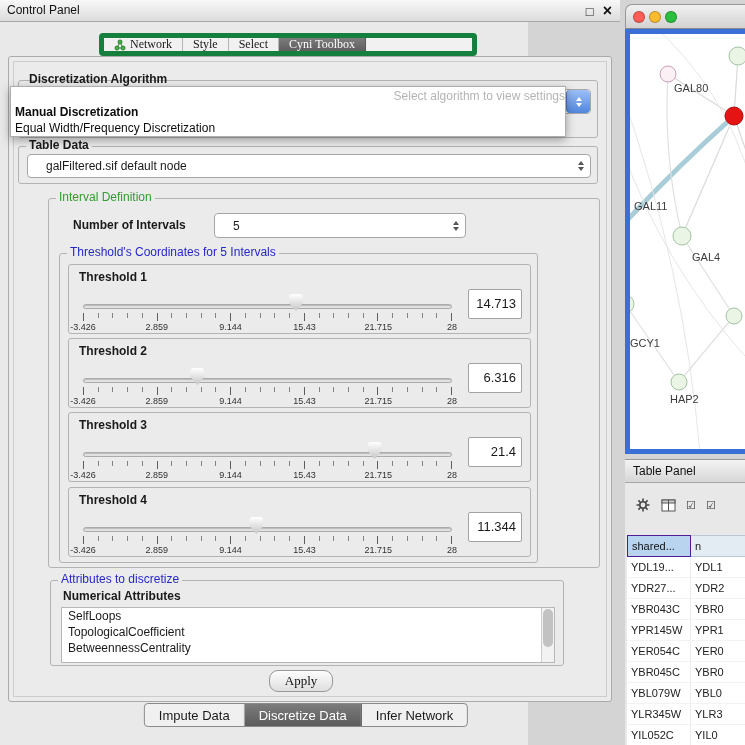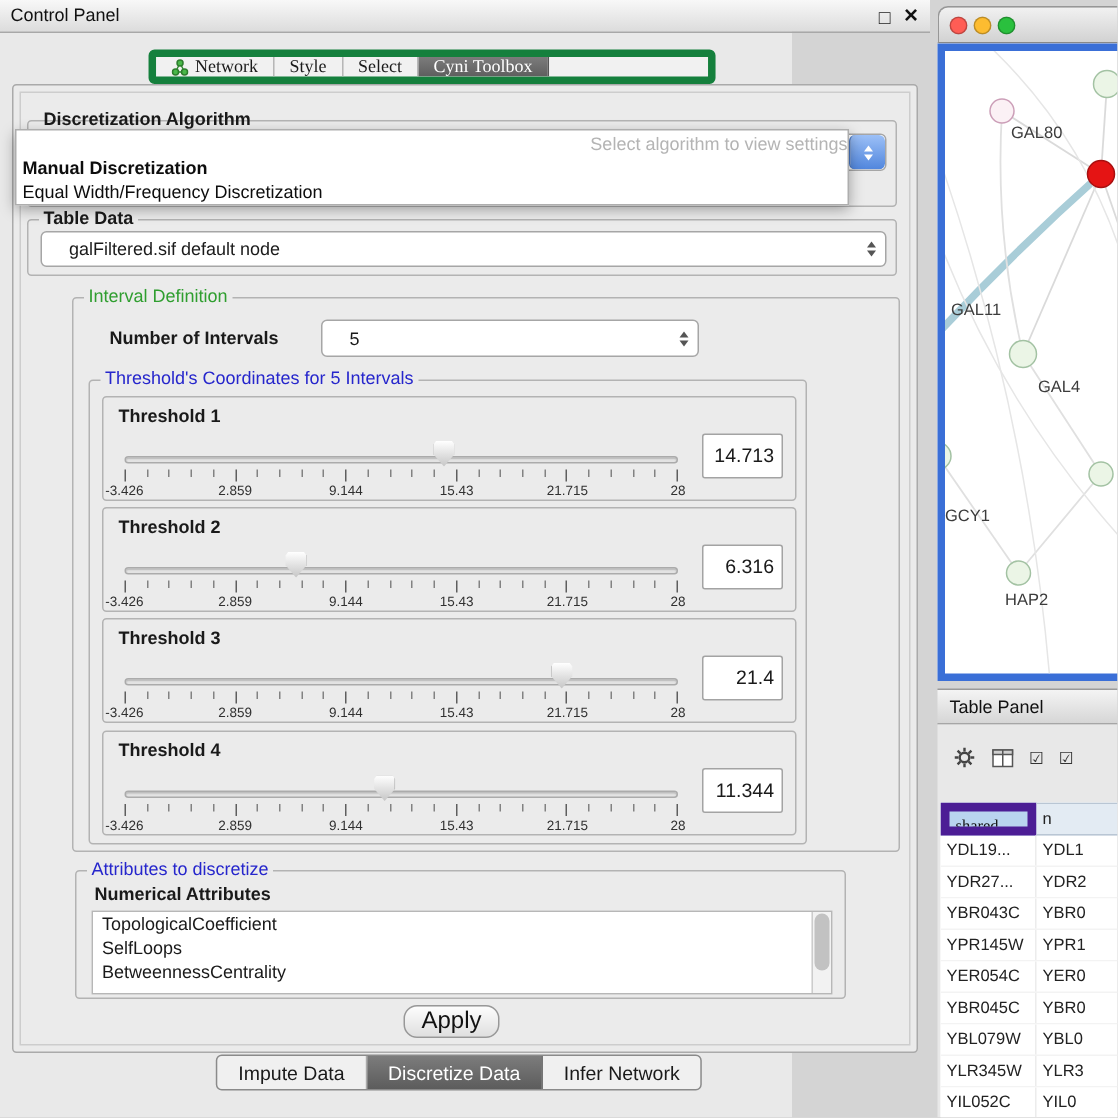--- a/index.html
+++ b/index.html
@@ -89,22 +89,22 @@
   .tick-labels span{position:absolute;transform:translateX(-50%);font-size:9px;color:#303030;white-space:nowrap;}
 
   .attrs-title{position:absolute;left:12px;top:8px;font-weight:bold;}
   .listbox{position:absolute;left:10px;top:26px;width:494px;height:56px;background:#fff;
     border:1px solid #b7b7b7;overflow:hidden;}
   .list-item{line-height:16px;padding-left:6px;white-space:nowrap;}
   .vscroll{position:absolute;right:0;top:0;width:13px;height:100%;background:#f2f2f2;border-left:1px solid #ccc;}
   .vthumb{position:absolute;left:1px;top:1px;width:10px;height:38px;background:#c2c2c2;border-radius:5px;}
 
   .apply{position:absolute;left:269px;top:670px;width:64px;height:22px;border:1px solid #989898;
-    border-radius:9px;background:linear-gradient(#fdfdfd,#dfdfdf);font-size:16px;color:#111;
-    font-family:Liberation Sans, sans-serif;}
+    border-radius:9px;background:linear-gradient(#fdfdfd,#dfdfdf);font-size:13px;color:#111;
+    font-family:Liberation Serif, serif;}
 
   .bottom-tabs{position:absolute;left:306px;top:703px;transform:translateX(-50%);display:flex;
     border:1px solid #8a8a8a;border-radius:4px;background:#f0f0f0;height:24px;overflow:hidden;}
   .btab{display:flex;align-items:center;padding:0 14px;font-size:13px;color:#1a1a1a;
     border-right:1px solid #aaa;white-space:nowrap;}
   .btab:last-child{border-right:none;}
   .btab.active{background:linear-gradient(#7c7c7c,#5c5c5c);color:#fff;border-right-color:#555;}
 
   
   .net-window{position:absolute;left:625px;top:4px;width:130px;height:450px;}
@@ -116,21 +116,21 @@
 
   .tp-header{position:absolute;left:625px;top:459px;width:130px;height:24px;
     background:linear-gradient(#f4f4f4,#d6d6d6);border-top:1px solid #9a9a9a;
     border-bottom:1px solid #a6a6a6;line-height:23px;padding-left:8px;color:#111;}
   .table-panel{position:absolute;left:625px;top:483px;width:130px;height:262px;background:#e8e8e8;}
   .tp-toolbar{position:absolute;left:10px;top:14px;display:flex;align-items:center;gap:10px;}
   .tool{display:flex;align-items:center;color:#333;font-size:12px;}
   .ttable{position:absolute;left:2px;top:52px;width:128px;height:210px;overflow:hidden;background:#fff;}
   .thead{display:flex;height:22px;}
   .hcell{font-size:11px;line-height:20px;padding-left:4px;overflow:hidden;white-space:nowrap;}
-  .h0{width:64px;background:#b9d4ef;border:6px solid #4c1d95;color:#111;font-family:Liberation Serif, serif;}
+  .h0{width:64px;background:#b9d4ef;border:1px solid #4c1d95;color:#111;}
   .h1{width:62px;background:#e3ebf3;border-top:1px solid #b9c6d4;border-bottom:1px solid #b9c6d4;color:#222;}
   .trow{display:flex;height:21px;background:#fff;border-bottom:1px solid #f3f3f3;}
   .tcell{font-size:11px;line-height:20px;padding-left:4px;overflow:hidden;white-space:nowrap;color:#222;}
   .tcell.c0{width:64px;border-right:1px solid #ececec;}
   .tcell.c1{width:62px;}
 </style>
 </head>
 <body>
 
 <div class="page">
@@ -393,22 +393,22 @@
             <div class="th-value">11.344</div>
           </div>
         </div>
     </div>
 
     <div class="group g-attrs">
       <span class="legend blue">Attributes to discretize</span>
       <div class="attrs-title">Numerical Attributes</div>
       <div class="listbox">
         <div>
+            <div class="list-item">SelfLoops</div>
             <div class="list-item">TopologicalCoefficient</div>
-            <div class="list-item">SelfLoops</div>
             <div class="list-item">BetweennessCentrality</div>
           </div>
         <div class="vscroll">
             <div class="vthumb"></div>
           </div>
       </div>
     </div>
 
     <button class="apply">Apply</button>
 

